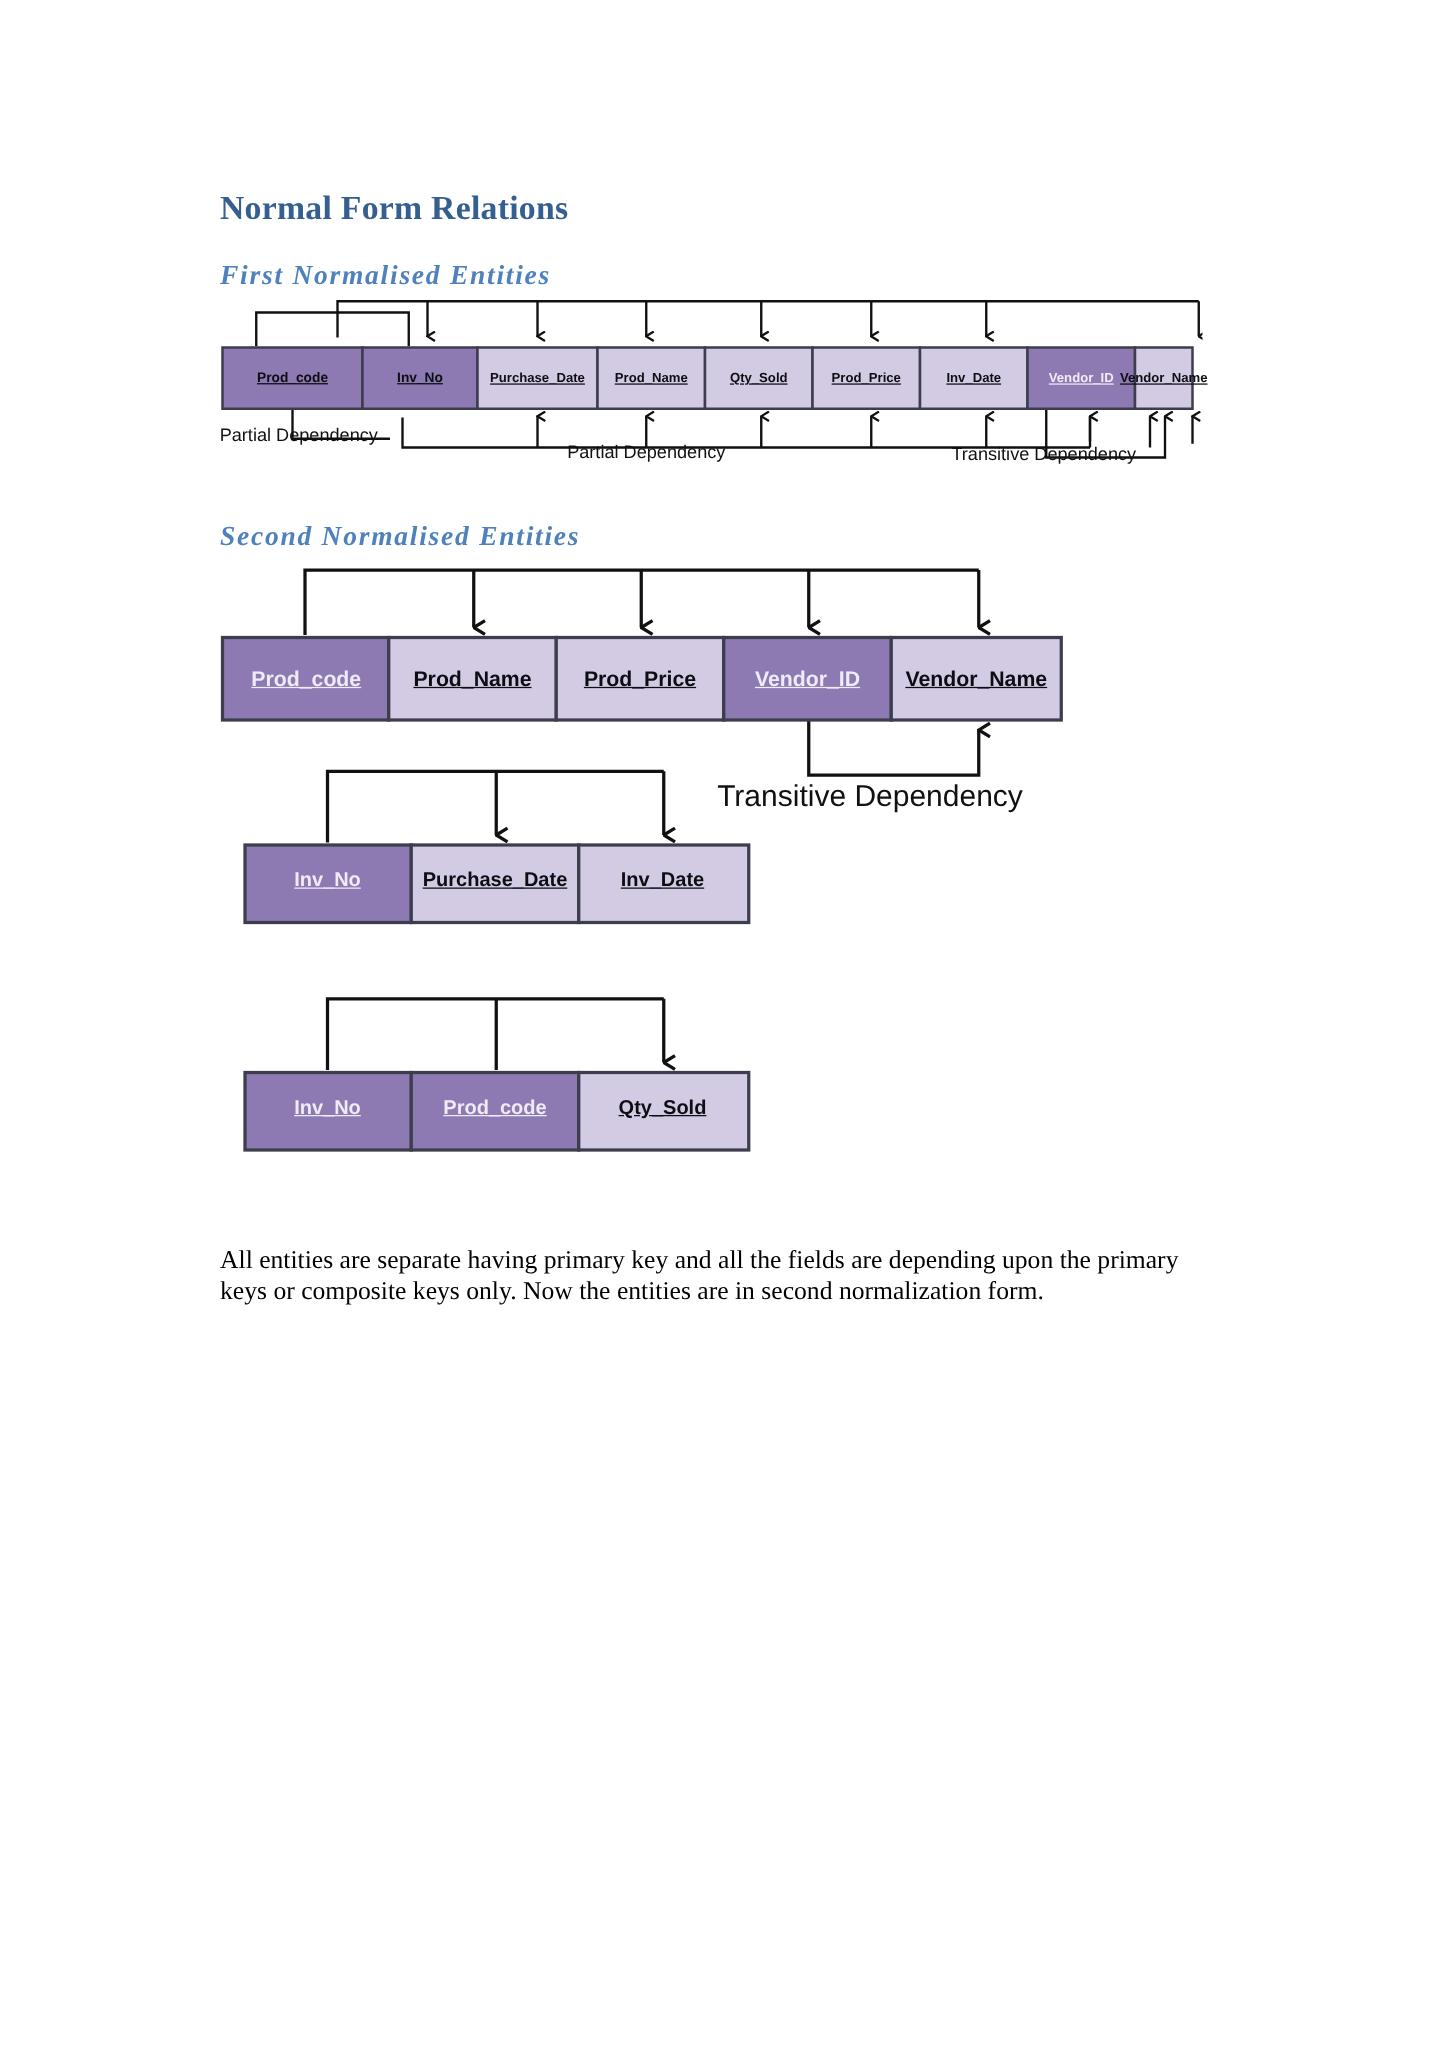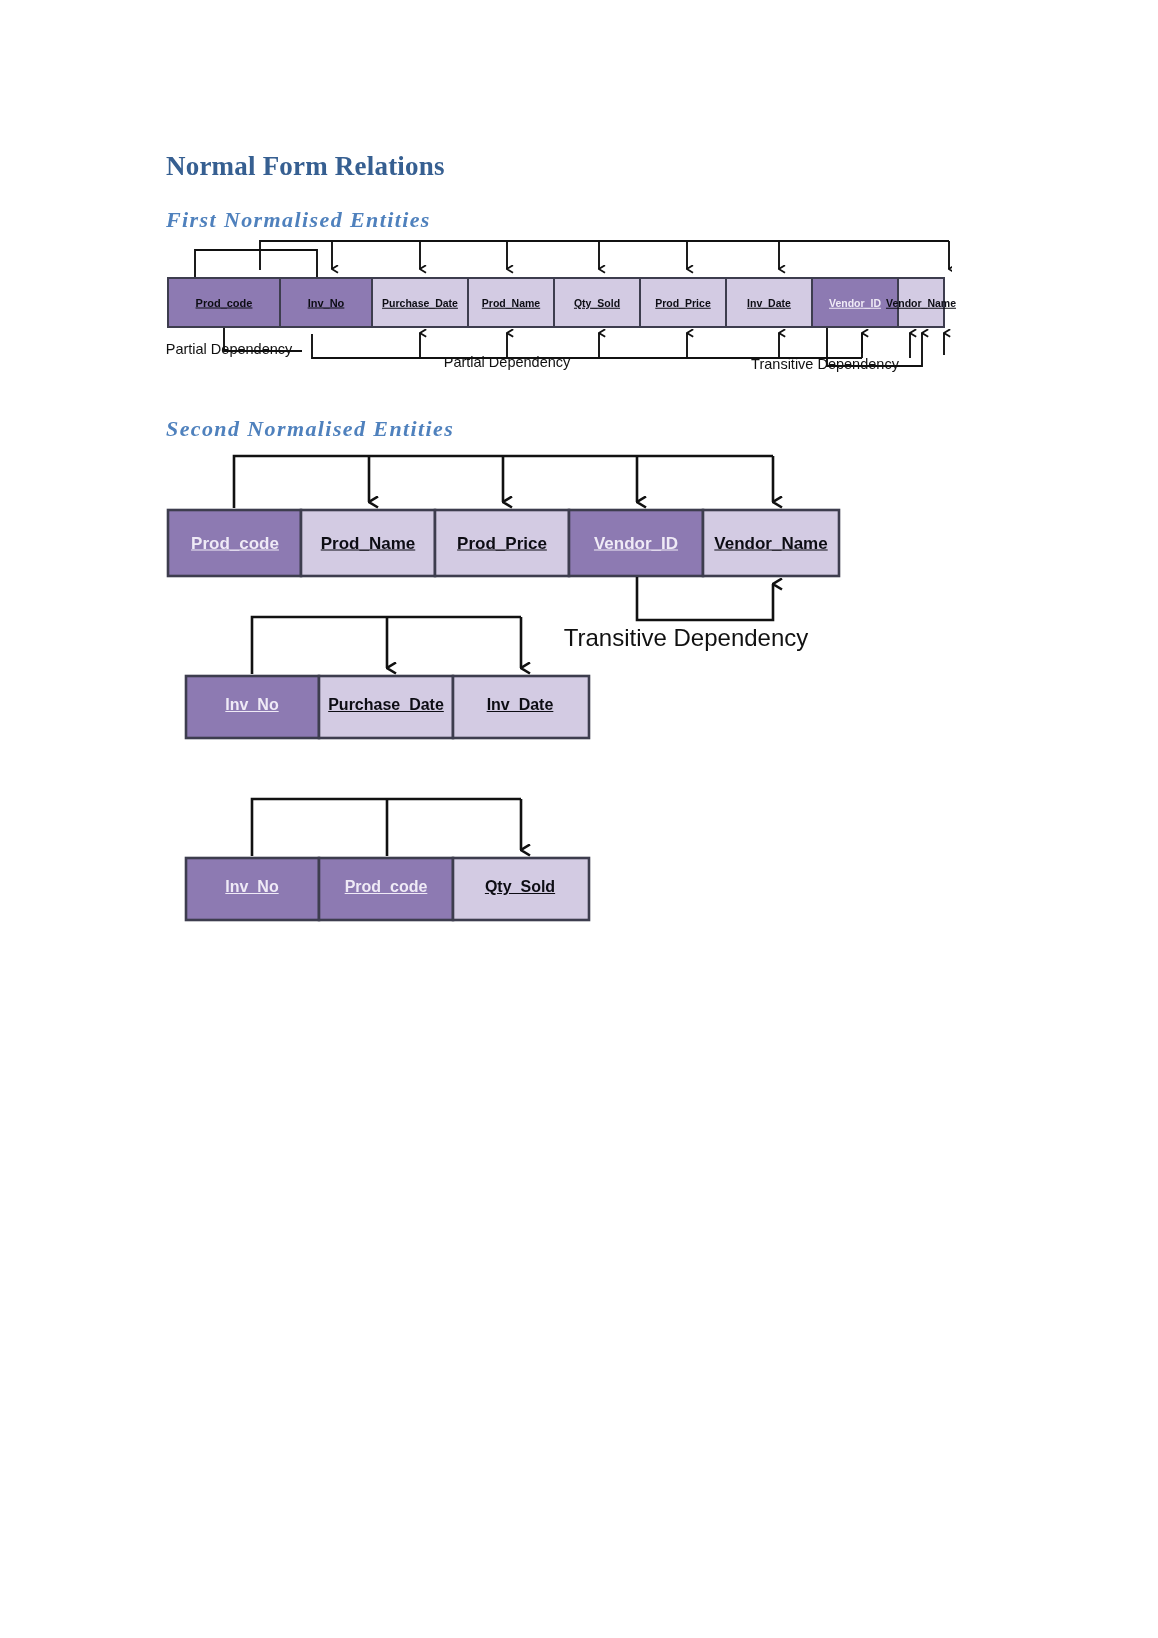--- a/index.html
+++ b/index.html
@@ -6,21 +6,21 @@
   body{
     width:1158px;
     height:1638px;
     background:#ffffff;
     font-family:"Liberation Serif", serif;
     overflow:hidden;
     position:relative;
   }
   .page{
     position:absolute;
-    left:0; top:0;
+    left:10px; top:0;
     width:1060px;
     height:1638px;
     background:#fff;
     border-radius:21px;
   }
 
   
   .h1{
     position:absolute;
     left:166px; top:133px;
@@ -239,14 +239,15 @@
         <rect x="135" y="68" width="134" height="62" fill="#8d7ab2" stroke="#3d3d4e" stroke-width="2.6"></rect>
         <rect x="269" y="68" width="136" height="62" fill="#d3cbe3" stroke="#3d3d4e" stroke-width="2.6"></rect>
       </g>
     </svg>
 
     <span class="celltext pk" style="left:68px;  top:97px; font-size:16px; color:#efeaf6;">Inv_No</span>
     <span class="celltext pk" style="left:202px; top:97px; font-size:16px; color:#efeaf6;">Prod_code</span>
     <span class="celltext" style="left:336px; top:97px; font-size:16px;">Qty_Sold</span>
   </div>
 
+  <p class="para">All entities are separate having primary key and all the fields are depending upon the primary keys or composite keys only. Now the entities are in second normalization form.</p>
 
 </div>
 
 </body></html>

